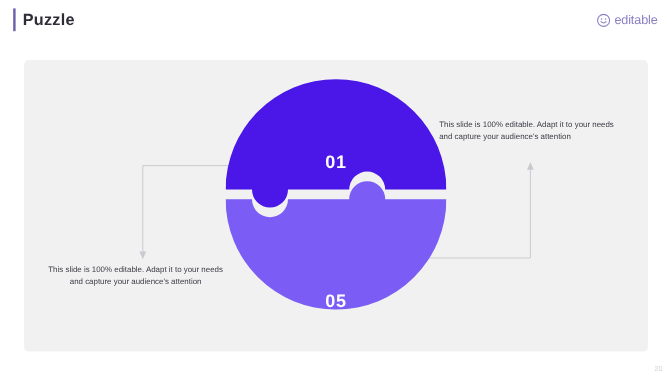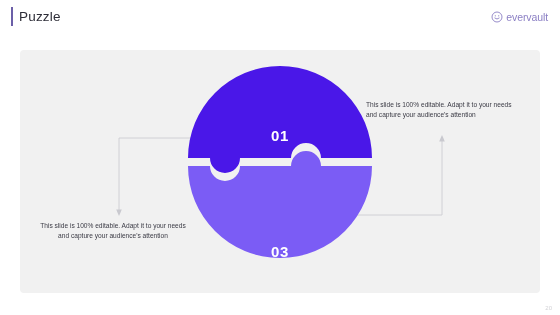--- a/index.html
+++ b/index.html
@@ -25,21 +25,21 @@
   #title-accent-bar {
     position: absolute;
     left: 11px; top: 7px;
     width: 2px; height: 19px;
     background: #6b5fa8;
   }
   #page-title {
     position: absolute;
     left: 19px; top: 7px;
     font-size: 13.5px;
-    font-weight: normal;
+    font-weight: bold;
     color: #2e2e38;
     letter-spacing: 0.2px;
     line-height: 19px;
   }
 
   
   #brand-logo {
     position: absolute;
     right: 12px; top: 11px;
     display: flex;
@@ -128,21 +128,21 @@
   <div id="title-accent-bar"></div>
   <div id="page-title">Puzzle</div>
 
   <div id="brand-logo">
     <svg id="brand-mark" viewBox="0 0 24 24">
       <circle cx="12" cy="12" r="10" fill="none" stroke="#8b7fc4" stroke-width="1.8"></circle>
       <circle cx="8.6" cy="9.6" r="1.25" fill="#8b7fc4"></circle>
       <circle cx="15.4" cy="9.6" r="1.25" fill="#8b7fc4"></circle>
       <path d="M7.6 14.2 Q12 18.4 16.4 14.2" fill="none" stroke="#8b7fc4" stroke-width="1.8" stroke-linecap="round"></path>
     </svg>
-    <span id="brand-name">evervault</span>
+    <span id="brand-name">editable</span>
   </div>
 </div>
 
 <div id="slide-card"></div>
 
 <svg id="connector-layer">
 
   <path d="M 214 138 L 119 138 L 119 210" fill="none" stroke="#c9c9cf" stroke-width="0.8"></path>
   <path d="M 119 216 L 116.2 209.5 L 121.8 209.5 Z" fill="#c9c9cf"></path>
 
@@ -168,18 +168,18 @@
              A 15 15 0 1 0 52 102
              L 103 102
              A 15 15 0 1 1 133 102
              L 184 102
              A 92 92 0 0 1 0 102
              Z"></path>
   </svg>
 </div>
 
 <div class="piece-number" id="piece-number-01">01</div>
-<div class="piece-number" id="piece-number-02">03</div>
+<div class="piece-number" id="piece-number-02">05</div>
 
 <div class="callout-text" id="callout-right">This slide is 100% editable. Adapt it to your needs and capture your audience's attention</div>
 <div class="callout-text" id="callout-left">This slide is 100% editable. Adapt it to your needs and capture your audience's attention</div>
 
 <div id="page-number">20</div>
 
 </body></html>

